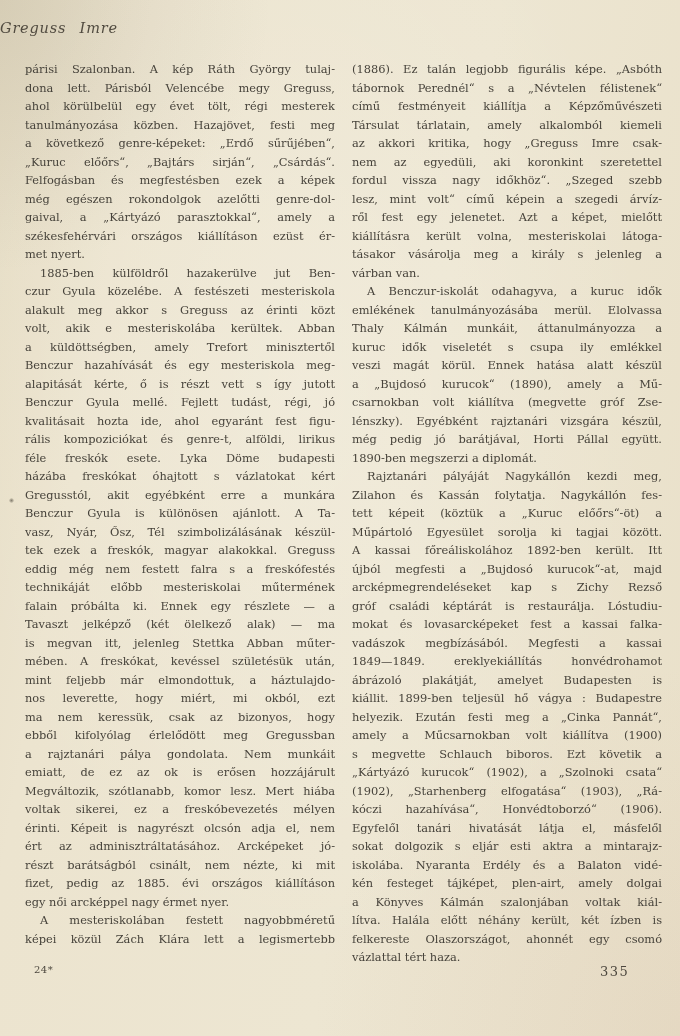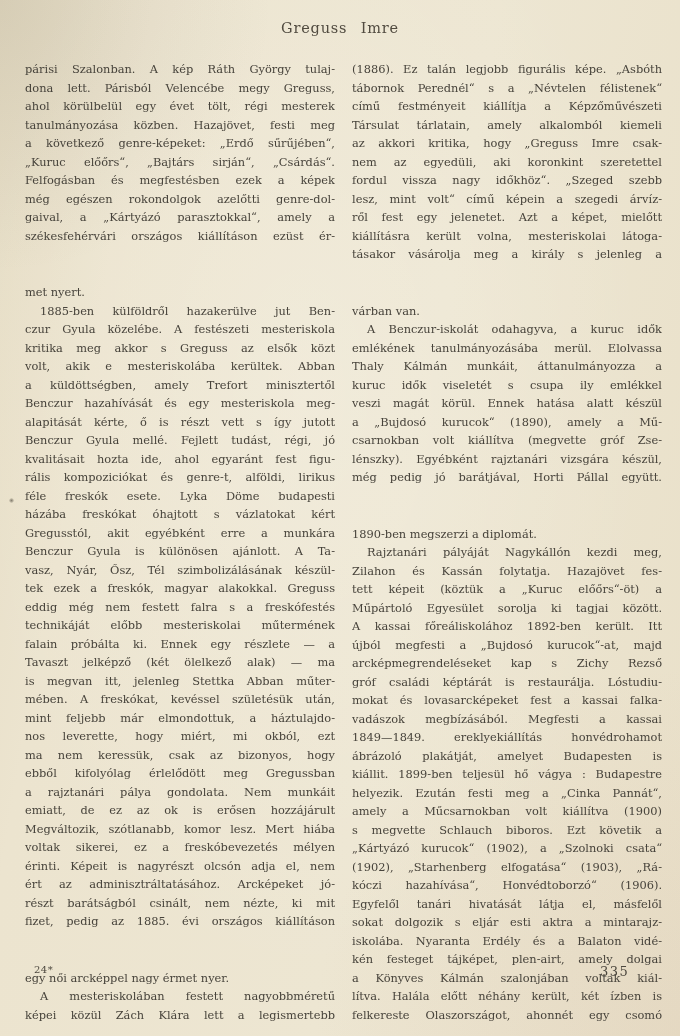--- a/index.html
+++ b/index.html
@@ -12,21 +12,21 @@
     background:
       radial-gradient(circle at 0% 0%, rgba(115,105,85,0.13), rgba(115,105,85,0) 22%),
       radial-gradient(circle at 100% 100%, rgba(190,150,130,0.10), rgba(190,150,130,0) 30%),
       radial-gradient(ellipse at 45% 38%, rgba(255,255,250,0.22), rgba(255,255,250,0) 65%),
       linear-gradient(100deg, #e5dcc4 0%, #ece4cf 18%, #ede6d2 58%, #e9e0c9 100%);
   }
   .running-header {
     position: absolute;
     top: 20px; left: 0;
     width: 680px;
-    text-align: center;
+    font-style: italic;
     font-size: 14.5px;
     letter-spacing: 0.8px;
     word-spacing: 8px;
     color: #514b40;
   }
   .columns {
     position: absolute;
     top: 60px; left: 25px;
     width: 637px;
     display: flex;
@@ -36,21 +36,21 @@
   .para { margin: 0; }
   .line {
     font-size: 11.4px;
     line-height: 18.5px;
     height: 18.5px;
     overflow: hidden;
     text-align: justify;
     text-align-last: justify;
     color: #47433b;
   }
-  .line.noj { text-align: center; text-align-last: left; margin-top: 38px; }
+  .line.noj { text-align: center; text-align-last: left; }
   .line.ind { text-indent: 15px; }
   .signature-mark {
     position: absolute;
     left: 34px; top: 964px;
     font-size: 10px;
     letter-spacing: 0.5px;
     color: #4c473e;
   }
   .page-number {
     position: absolute;
@@ -85,21 +85,21 @@
         <div class="line">„Kuruc előőrs“, „Bajtárs sirján“, „Csárdás“.</div>
         <div class="line">Felfogásban és megfestésben ezek a képek</div>
         <div class="line">még egészen rokondolgok azelőtti genre-dol-</div>
         <div class="line">gaival, a „Kártyázó parasztokkal“, amely a</div>
         <div class="line">székesfehérvári országos kiállításon ezüst ér-</div>
         <div class="line noj">met nyert.</div>
       </div>
       <div class="para">
         <div class="line ind">1885-ben külföldről hazakerülve jut Ben-</div>
         <div class="line">czur Gyula közelébe. A festészeti mesteriskola</div>
-        <div class="line">kritika meg akkor s Greguss az elsők közt</div>
+        <div class="line">alakult meg akkor s Greguss az érinti közt</div>
         <div class="line">volt, akik e mesteriskolába kerültek. Abban</div>
         <div class="line">a küldöttségben, amely Trefort minisztertől</div>
         <div class="line">Benczur hazahívását és egy mesteriskola meg-</div>
         <div class="line">alapitását kérte, ő is részt vett s így jutott</div>
         <div class="line">Benczur Gyula mellé. Fejlett tudást, régi, jó</div>
         <div class="line">kvalitásait hozta ide, ahol egyaránt fest figu-</div>
         <div class="line">rális kompoziciókat és genre-t, alföldi, lirikus</div>
         <div class="line">féle freskók esete. Lyka Döme budapesti</div>
         <div class="line">házába freskókat óhajtott s vázlatokat kért</div>
         <div class="line">Gregusstól, akit egyébként erre a munkára</div>
@@ -153,21 +153,21 @@
         <div class="line">kuruc idők viseletét s csupa ily emlékkel</div>
         <div class="line">veszi magát körül. Ennek hatása alatt készül</div>
         <div class="line">a „Bujdosó kurucok“ (1890), amely a Mű-</div>
         <div class="line">csarnokban volt kiállítva (megvette gróf Zse-</div>
         <div class="line">lénszky). Egyébként rajztanári vizsgára készül,</div>
         <div class="line">még pedig jó barátjával, Horti Pállal együtt.</div>
         <div class="line noj">1890-ben megszerzi a diplomát.</div>
       </div>
       <div class="para">
         <div class="line ind">Rajztanári pályáját Nagykállón kezdi meg,</div>
-        <div class="line">Zilahon és Kassán folytatja. Hazajövet fes-</div>
+        <div class="line">Zilahon és Kassán folytatja. Nagykállón fes-</div>
         <div class="line">tett képeit (köztük a „Kuruc előőrs“-öt) a</div>
         <div class="line">Műpártoló Egyesület sorolja ki tagjai között.</div>
         <div class="line">A kassai főreáliskolához 1892-ben került. Itt</div>
         <div class="line">újból megfesti a „Bujdosó kurucok“-at, majd</div>
         <div class="line">arcképmegrendeléseket kap s Zichy Rezső</div>
         <div class="line">gróf családi képtárát is restaurálja. Lóstudiu-</div>
         <div class="line">mokat és lovasarcképeket fest a kassai falka-</div>
         <div class="line">vadászok megbízásából. Megfesti a kassai</div>
         <div class="line">1849—1849. ereklyekiállítás honvédrohamot</div>
         <div class="line">ábrázoló plakátját, amelyet Budapesten is</div>

